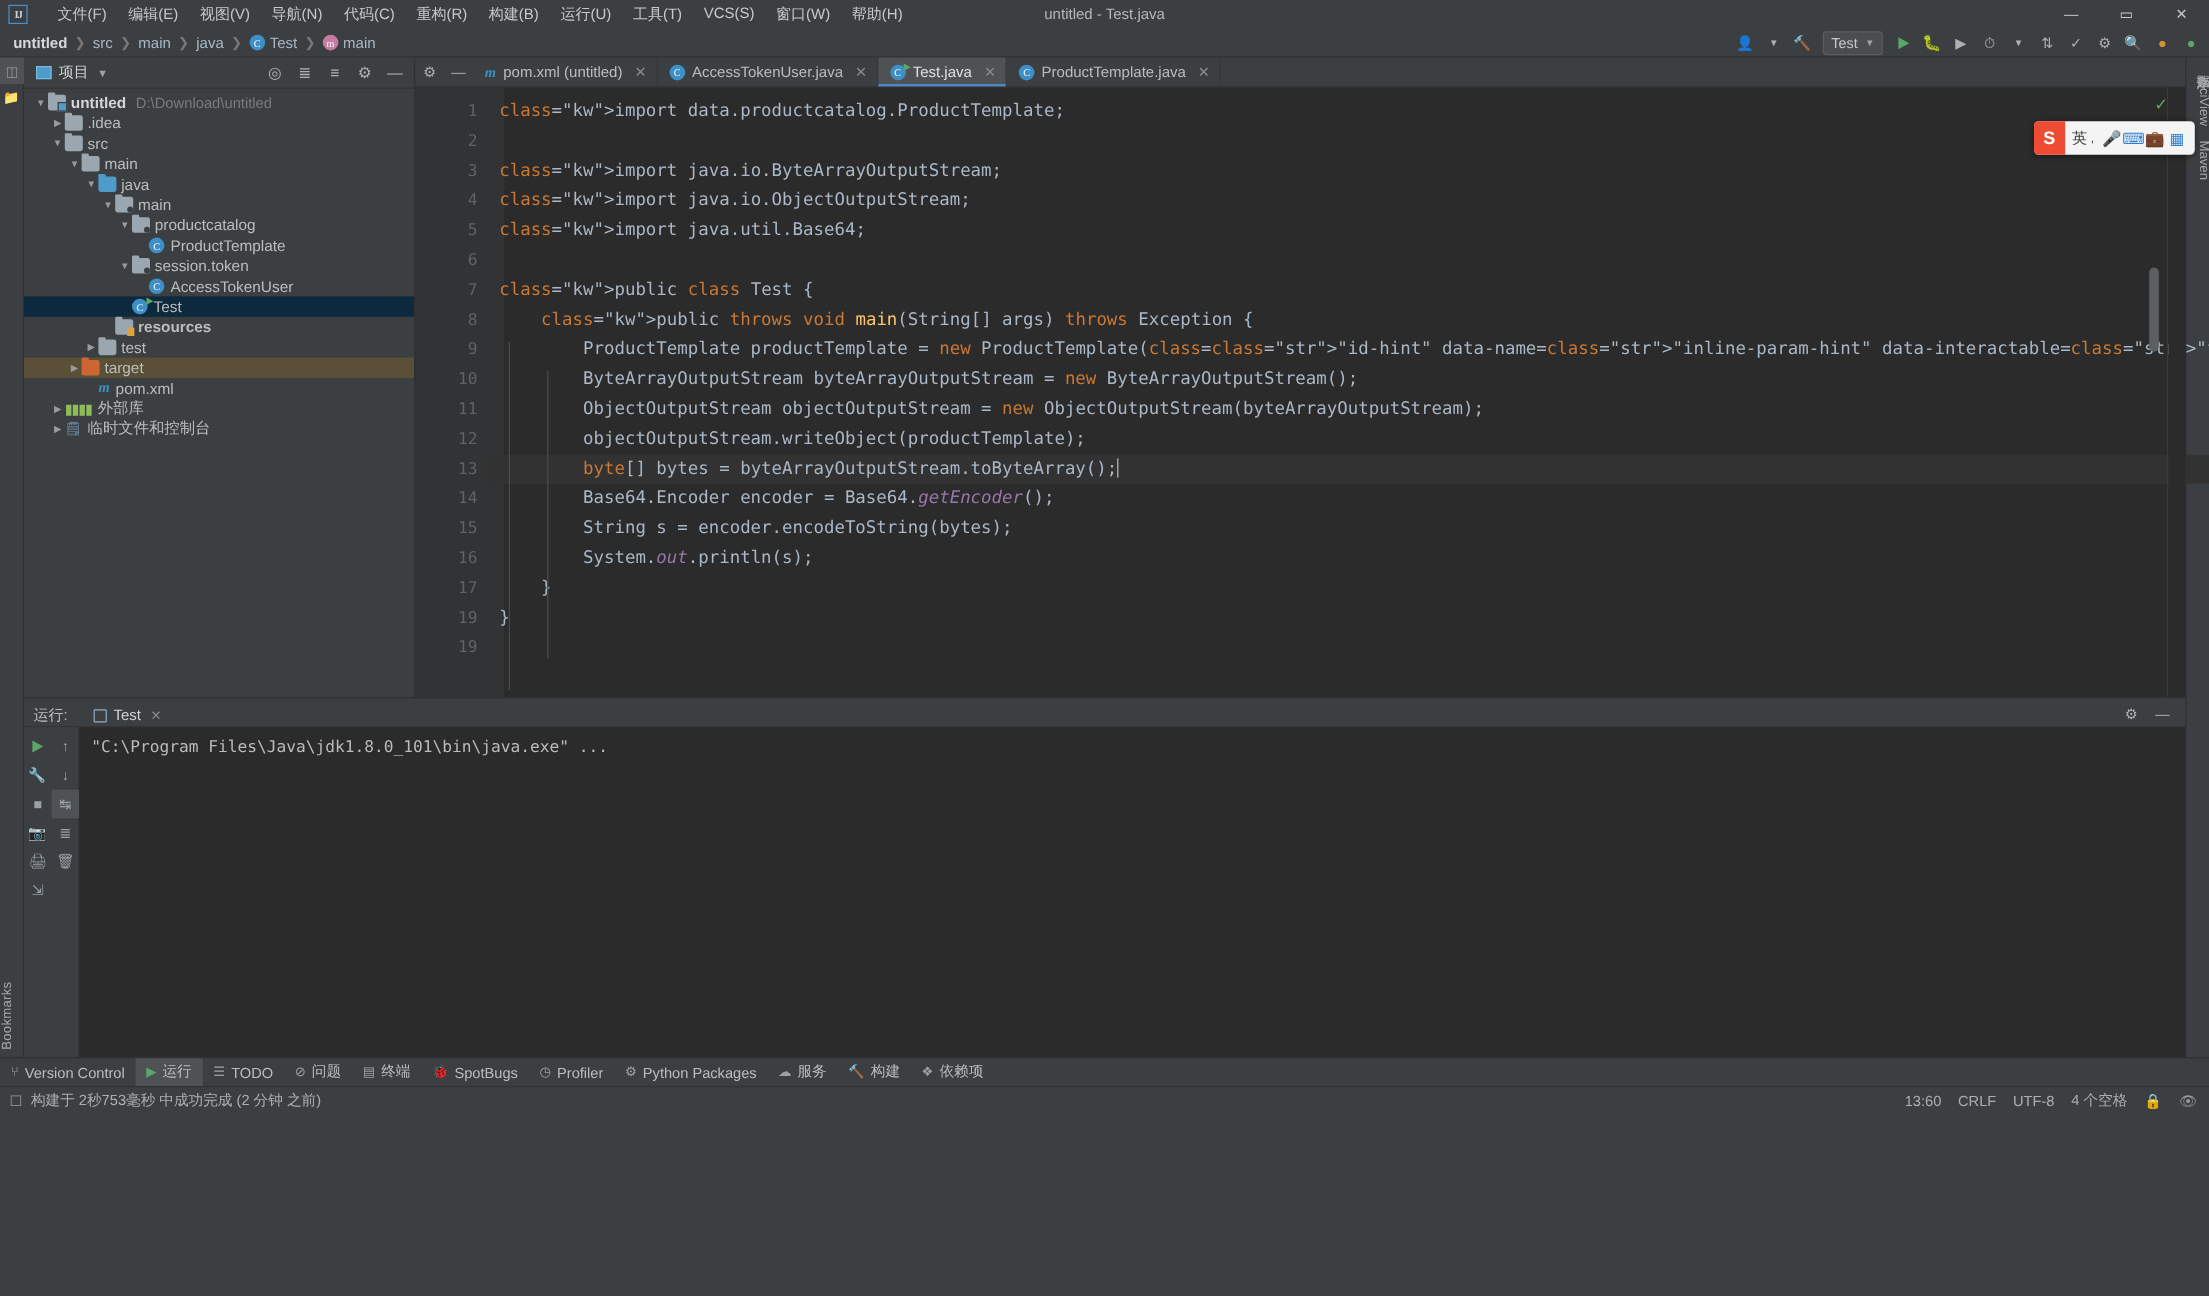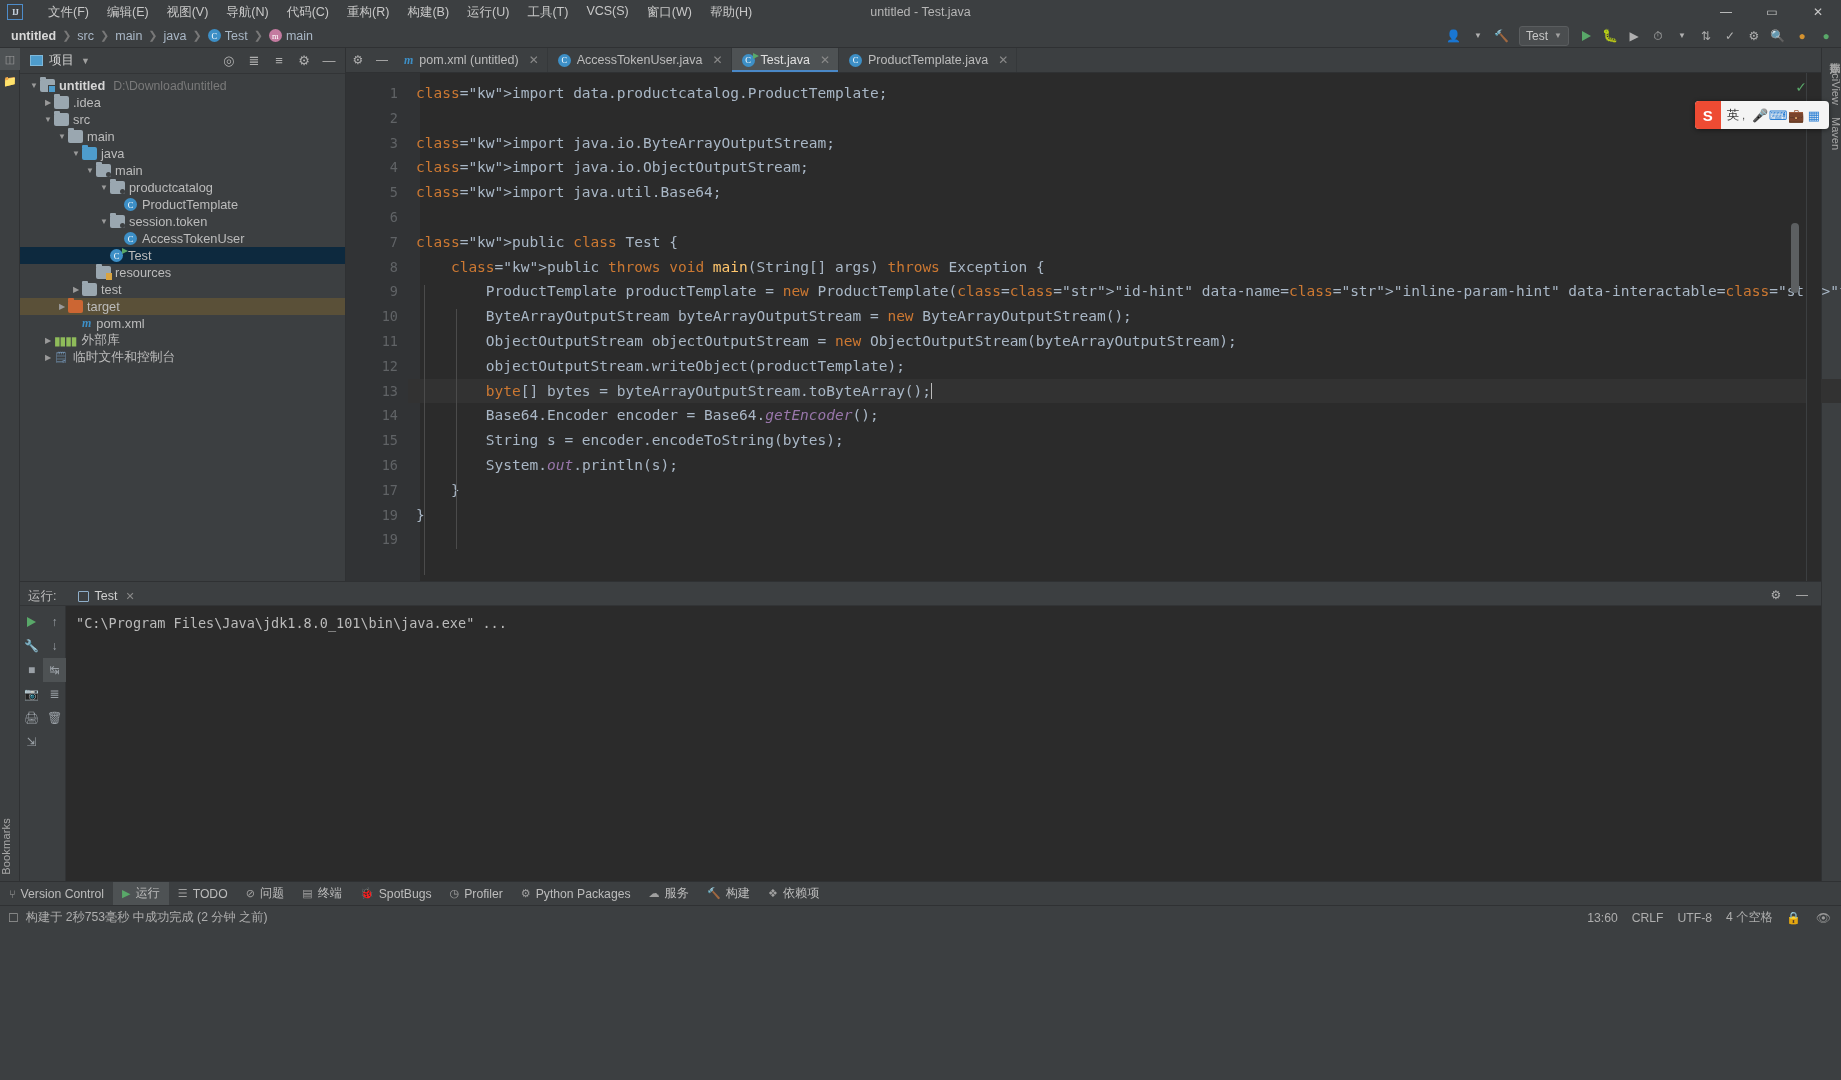--- a/index.html
+++ b/index.html
@@ -431,21 +431,21 @@
       <div class="tnode" style="padding-left: 92px;">
         <span class="arrow empty">•</span>
         <span class="cls">C</span>
         <span class="tlabel">AccessTokenUser</span>
       </div>
       <div class="tnode sel" style="padding-left: 78px;">
         <span class="arrow empty">•</span>
         <span class="cls runnable" style="position: relative;">C</span>
         <span class="tlabel">Test</span>
       </div>
-      <div class="tnode" style="padding-left: 64px;">
+      <div class="tnode" style="padding-left: 64px; font-weight: bold;">
         <span class="arrow empty">•</span>
         <span class="ic folder res"></span>
         <span class="tlabel">resources</span>
       </div>
       <div class="tnode" style="padding-left: 50px;">
         <span class="arrow">▶</span>
         <span class="ic folder"></span>
         <span class="tlabel">test</span>
       </div>
       <div class="tnode sel-target" style="padding-left: 36px;">

